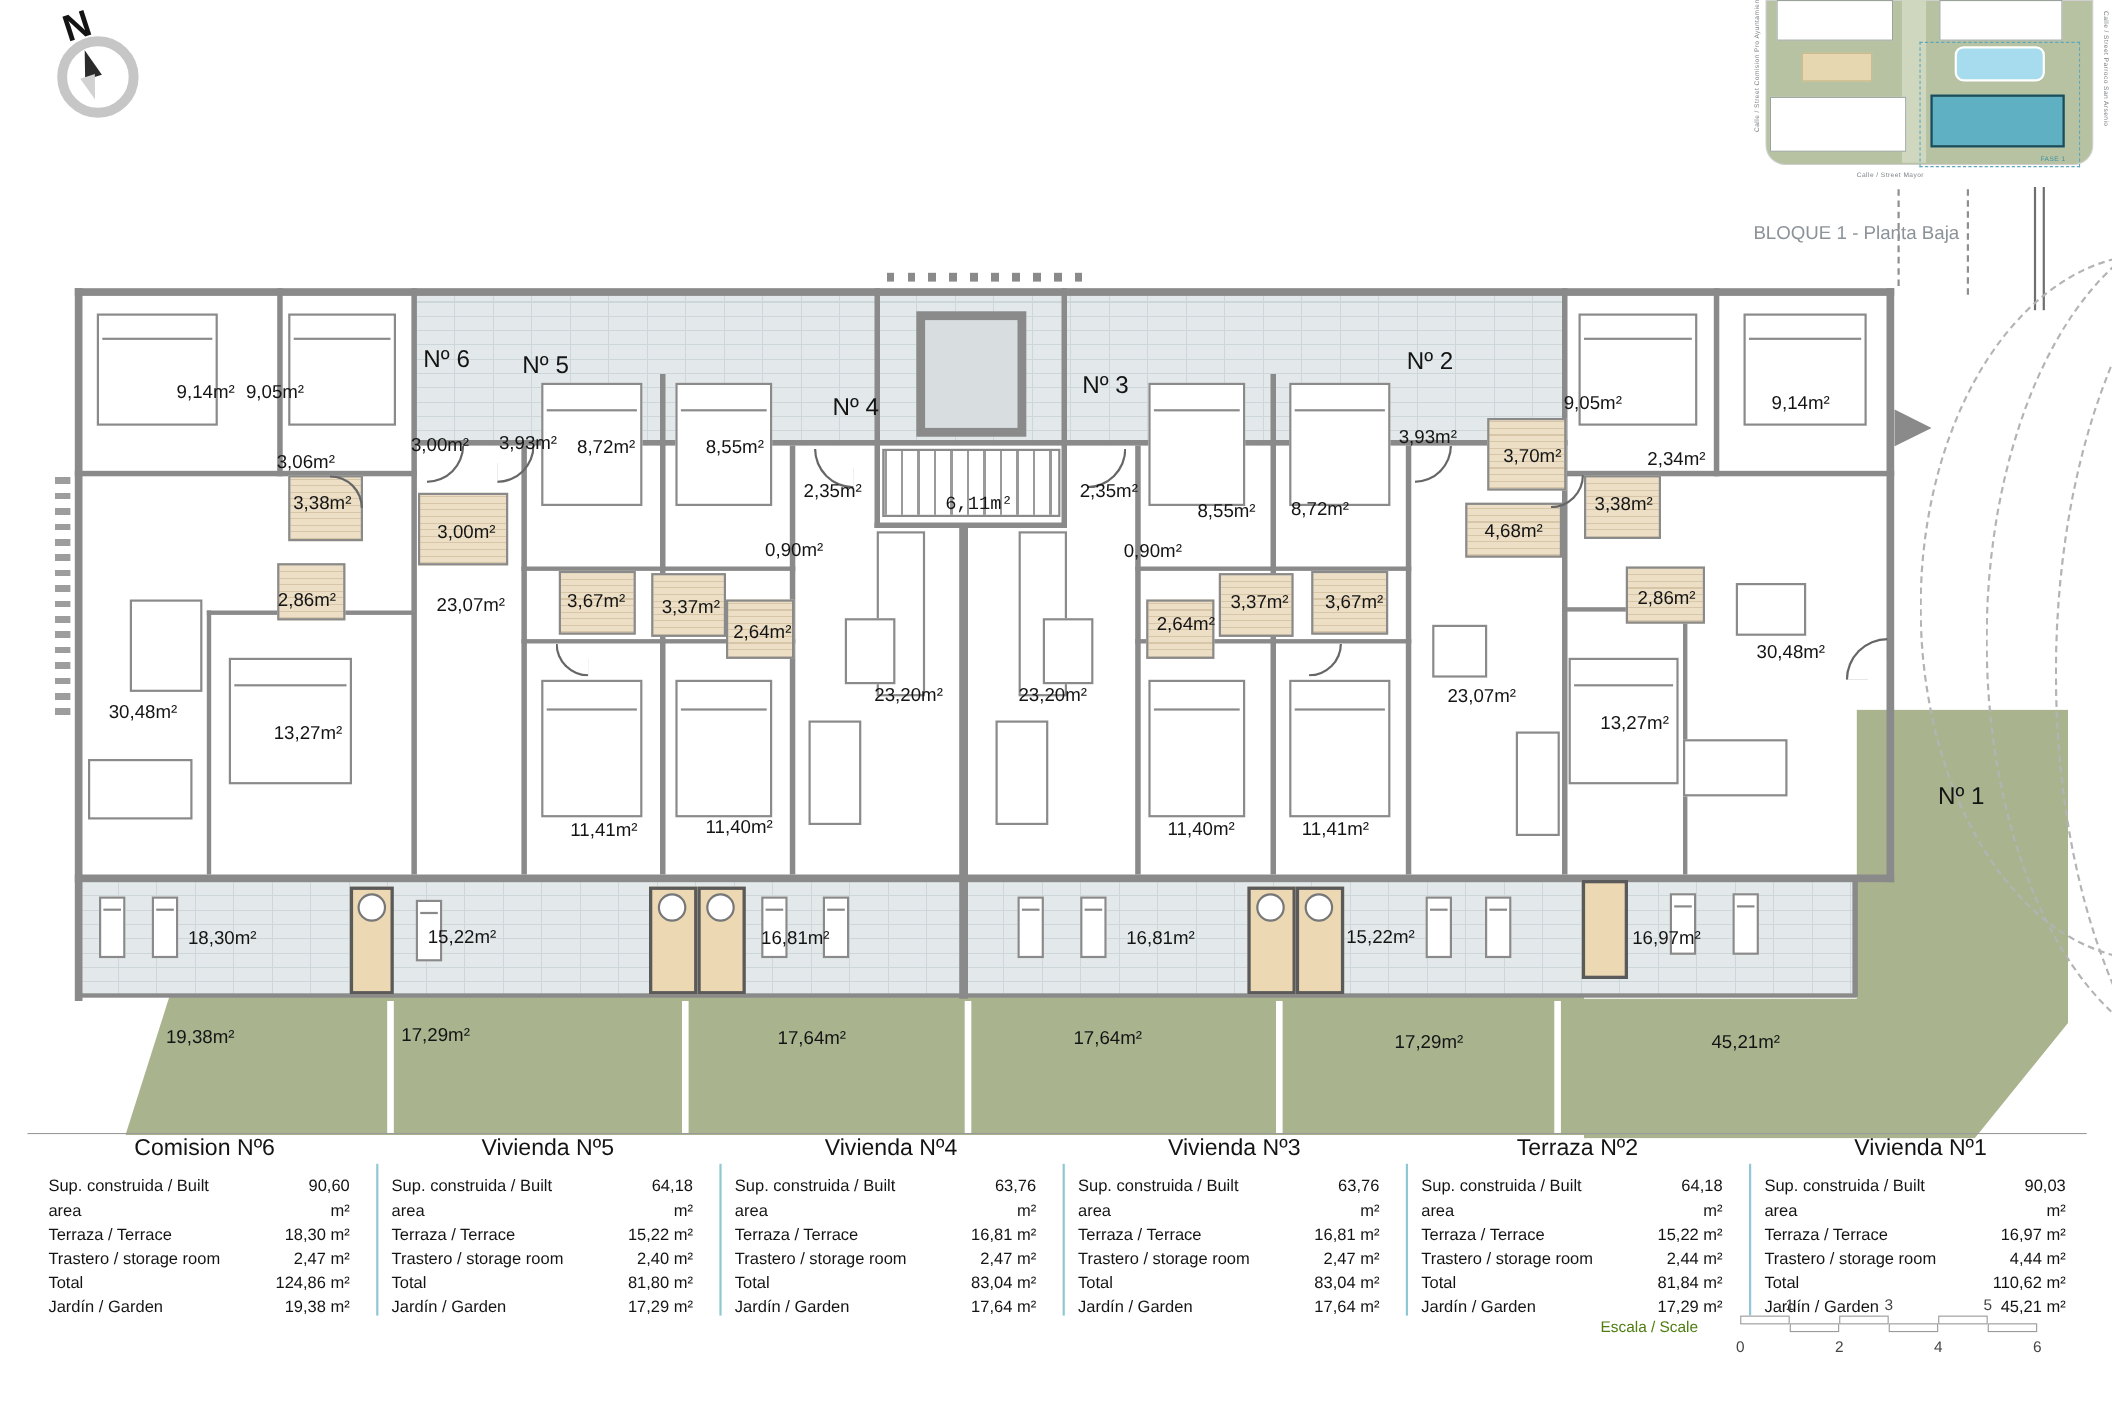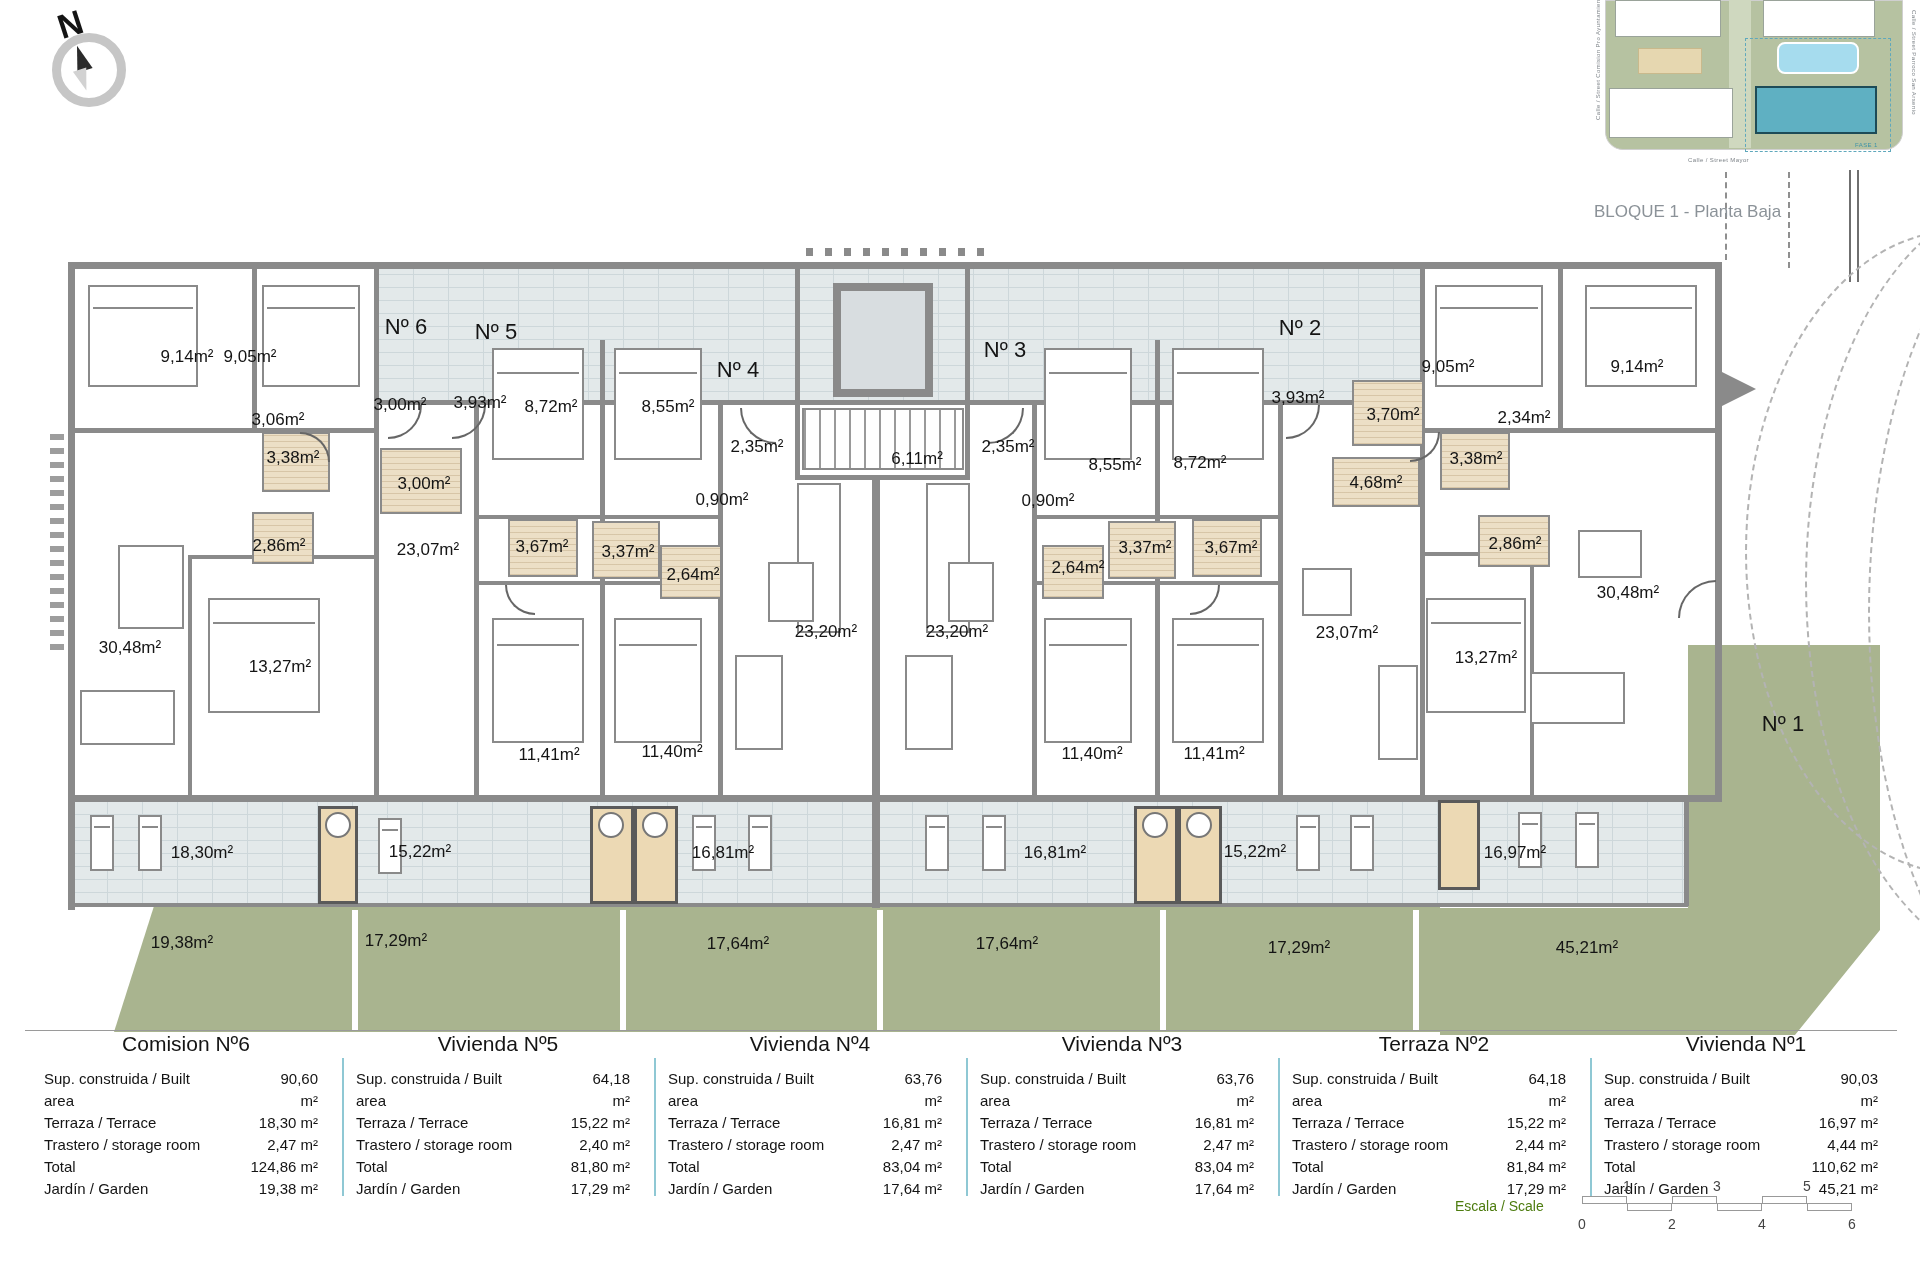--- a/index.html
+++ b/index.html
@@ -213,21 +213,21 @@
     <div class="washer" style="left:1142px;top:812px;"></div>
     <div class="washer" style="left:1186px;top:812px;"></div>
 
     <div class="roadarc" style="left:1745px;top:230px;width:420px;height:640px;"></div>
     <div class="roadarc" style="left:1805px;top:200px;width:420px;height:760px;"></div>
     <div class="roadarc" style="left:1868px;top:180px;width:420px;height:860px;"></div>
 
     <div id="plan-labels" class="abs" style="left:0;top:0;width:1920px;height:1280px;">
         <span class="plbl unit" style="left: 406px; top: 327px;">Nº 6</span>
         <span class="plbl unit" style="left: 468px; top: 332px; margin-left: 28px;">Nº 5</span>
-        <span class="plbl unit" style="left: 738px; top: 370px; text-align: center;">Nº 4</span>
+        <span class="plbl unit" style="left: 778px; top: 370px; text-align: center;">Nº 4</span>
         <span class="plbl unit" style="left: 1005px; top: 350px;">Nº 3</span>
         <span class="plbl unit" style="left: 1300px; top: 328px;">Nº 2</span>
         <span class="plbl unit" style="left: 1783px; top: 724px;">Nº 1</span>
         <span class="plbl room" style="left: 187px; top: 357px;">9,14m²</span>
         <span class="plbl room" style="left: 250px; top: 357px;">9,05m²</span>
         <span class="plbl room" style="left: 278px; top: 420px;">3,06m²</span>
         <span class="plbl room" style="left: 293px; top: 458px;">3,38m²</span>
         <span class="plbl room" style="left: 279px; top: 546px;">2,86m²</span>
         <span class="plbl room" style="left: 130px; top: 648px;">30,48m²</span>
         <span class="plbl room" style="left: 280px; top: 667px;">13,27m²</span>
@@ -237,21 +237,21 @@
         <span class="plbl room" style="left: 551px; top: 407px;">8,72m²</span>
         <span class="plbl room" style="left: 668px; top: 407px;">8,55m²</span>
         <span class="plbl room" style="left: 542px; top: 547px;">3,67m²</span>
         <span class="plbl room" style="left: 628px; top: 552px;">3,37m²</span>
         <span class="plbl room" style="left: 428px; top: 550px;">23,07m²</span>
         <span class="plbl room" style="left: 549px; top: 755px;">11,41m²</span>
         <span class="plbl room" style="left: 672px; top: 752px;">11,40m²</span>
         <span class="plbl room" style="left: 757px; top: 447px;">2,35m²</span>
         <span class="plbl room" style="left: 722px; top: 500px;">0,90m²</span>
         <span class="plbl room" style="left: 693px; top: 575px;">2,64m²</span>
-        <span class="plbl room" style="left: 917px; top: 459px;">6,11m²</span>
+        <span class="plbl room" style="left: 890px; top: 459px; font-family: Liberation Mono, monospace;">6,11m²</span>
         <span class="plbl room" style="left: 826px; top: 632px;">23,20m²</span>
         <span class="plbl room" style="left: 957px; top: 632px;">23,20m²</span>
         <span class="plbl room" style="left: 1008px; top: 447px;">2,35m²</span>
         <span class="plbl room" style="left: 1048px; top: 501px;">0,90m²</span>
         <span class="plbl room" style="left: 1078px; top: 568px;">2,64m²</span>
         <span class="plbl room" style="left: 1145px; top: 548px;">3,37m²</span>
         <span class="plbl room" style="left: 1231px; top: 548px;">3,67m²</span>
         <span class="plbl room" style="left: 1115px; top: 465px;">8,55m²</span>
         <span class="plbl room" style="left: 1200px; top: 463px;">8,72m²</span>
         <span class="plbl room" style="left: 1092px; top: 754px;">11,40m²</span>

